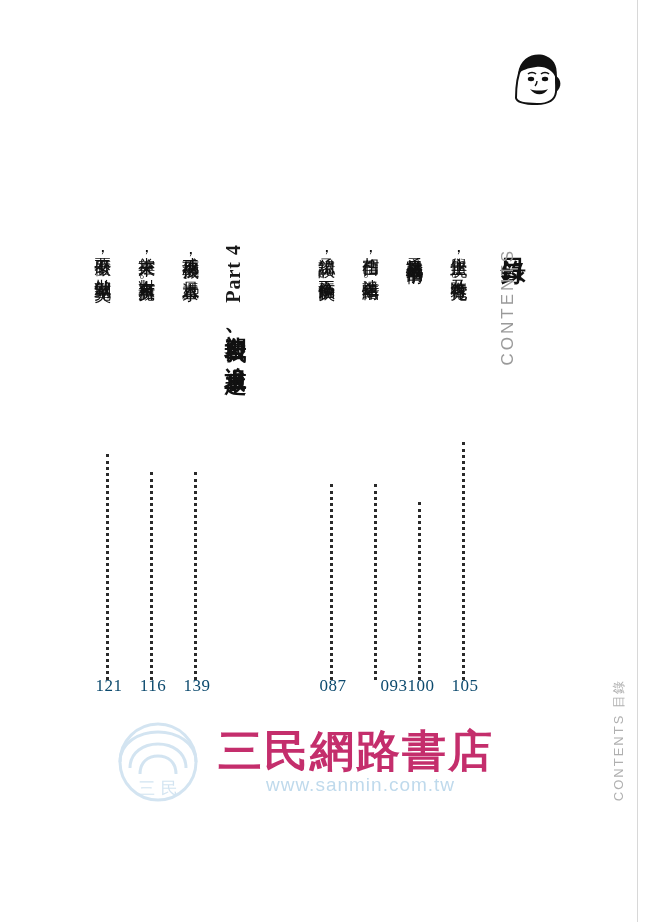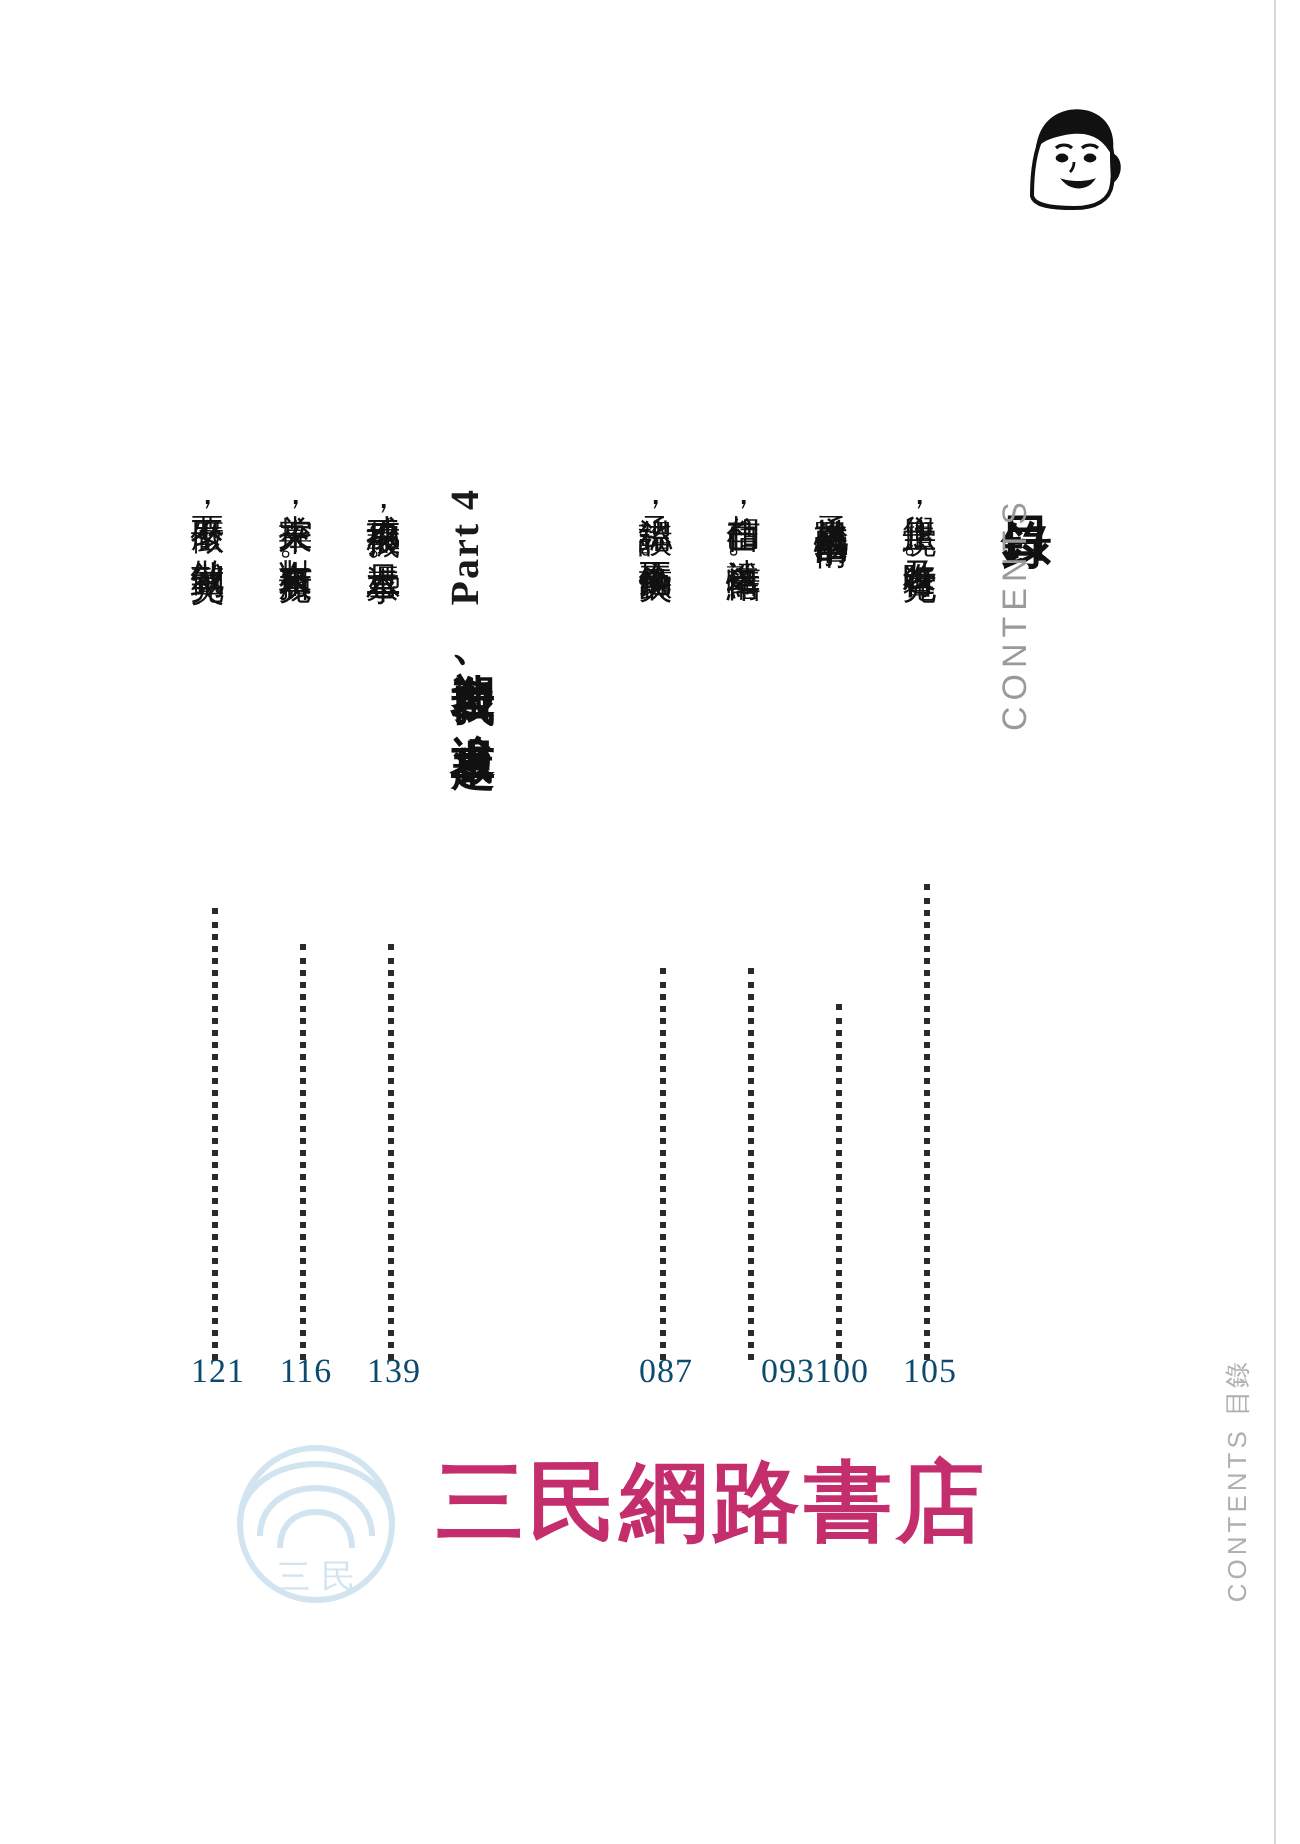--- a/index.html
+++ b/index.html
@@ -268,20 +268,21 @@
 
   <div class="watermark">
     <svg class="wm-logo" viewBox="0 0 120 80" aria-hidden="true">
       <circle cx="60" cy="40" r="38" fill="none" stroke="#cfe2f0" stroke-width="3"></circle>
       <path d="M22 40 C22 20, 42 10, 60 10 C78 10, 98 20, 98 40" fill="none" stroke="#cfe2f0" stroke-width="3"></path>
       <path d="M32 46 C32 30, 46 22, 60 22 C74 22, 88 30, 88 46" fill="none" stroke="#cfe2f0" stroke-width="3"></path>
       <path d="M42 52 C42 40, 50 34, 60 34 C70 34, 78 40, 78 52" fill="none" stroke="#cfe2f0" stroke-width="3"></path>
       <text x="60" y="72" font-size="17" fill="#cfe2f0" text-anchor="middle" font-family="DejaVu Sans, sans-serif">三 民</text>
     </svg>
     <div class="wm-text">三民網路書店</div>
+    <div class="wm-url">www.sanmin.com.tw</div>
   </div>
 
   <div class="running-side">
     <span>CONTENTS</span>
     <span class="cjkfoot">目錄</span>
   </div>
 
 
 </div>
 

